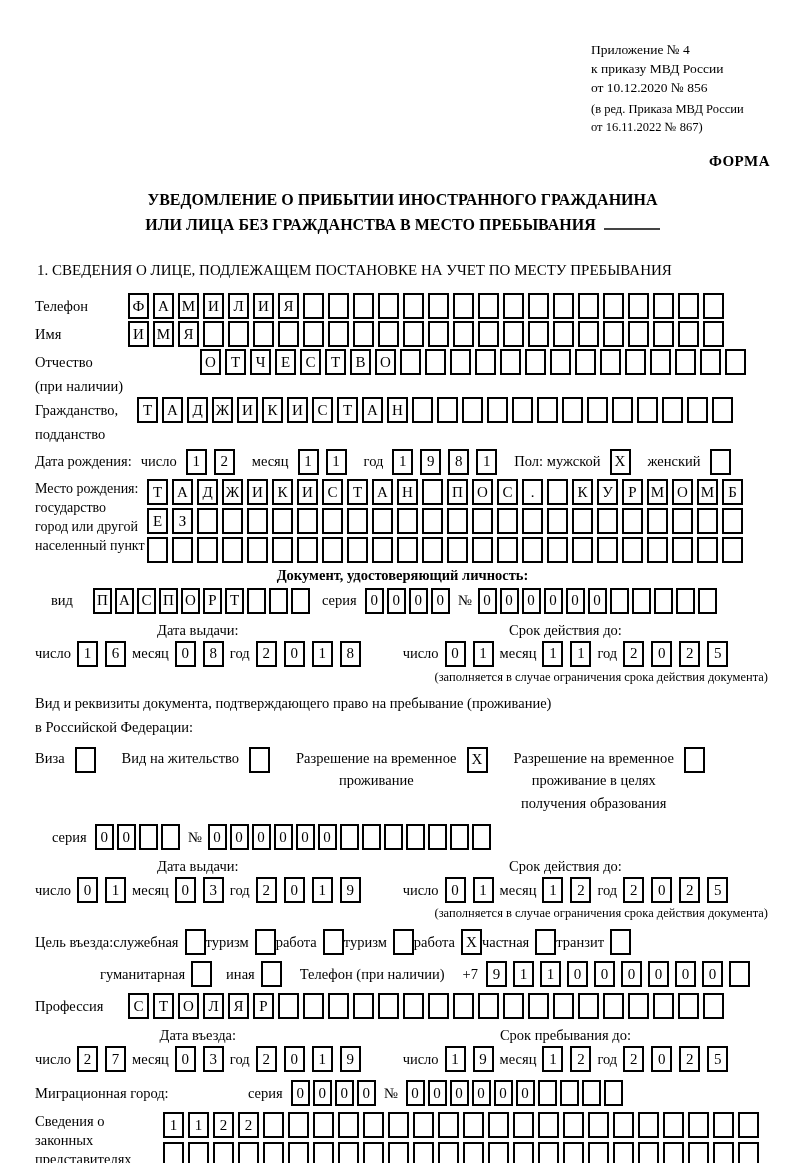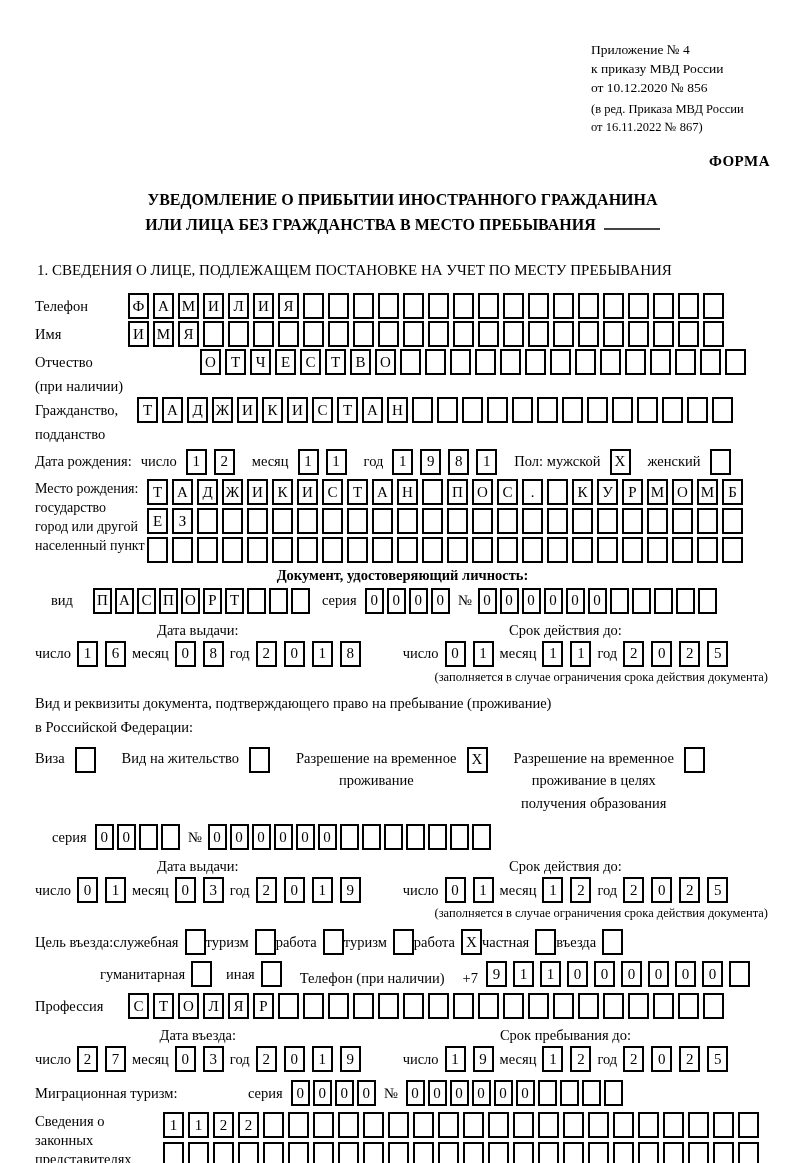--- a/index.html
+++ b/index.html
@@ -48,21 +48,21 @@
   .perms{display:flex;align-items:flex-start;margin:7px 0 10px;font-size:14.5px}
   .perm{display:flex;align-items:flex-start;gap:10px}
   .perm+.perm{margin-left:26px}
   .perm .plabel{text-align:center;line-height:1.55}
 
   .serrow{display:flex;align-items:center;font-size:14.5px;margin:4px 0 2px}
   .serrow .ind{width:17px;flex:none}
 
   .purpose{display:flex;align-items:center;font-size:14.5px;margin:8px 0 4px}
   .pitem{display:flex;align-items:center;gap:6px}
-  .purpose2{display:flex;align-items:flex-end;gap:8px;font-size:14.5px;margin:6px 0 4px 65px}
+  .purpose2{display:flex;align-items:center;gap:8px;font-size:14.5px;margin:6px 0 4px 65px}
   .phone-strip{display:inline-flex;gap:6px}
 
   .migrow{display:flex;align-items:center;gap:8px;font-size:14.5px;margin:4px 0 6px}
 </style>
 </head>
 <body>
 
 <div class="page">
 
   <div class="annex">
@@ -530,21 +530,21 @@
       </span>
     <span class="pitem">
         <span>работа</span>
         <span class="box">X</span>
       </span>
     <span class="pitem">
         <span>частная</span>
         <span class="box"></span>
       </span>
     <span class="pitem">
-        <span>въезда</span>
+        <span>транзит</span>
         <span class="box"></span>
       </span>
   </div>
 
   <div class="purpose2">
     <span class="pitem">
         <span>гуманитарная</span>
         <span class="box"></span>
       </span>
     <span class="pitem" style="margin-left:6px">
@@ -638,21 +638,21 @@
             <span class="box">2</span>
             <span class="box">0</span>
             <span class="box">2</span>
             <span class="box">5</span>
           </span>
       </div>
     </div>
   </div>
 
   <div class="migrow" style="margin-top:8px">
-    <span class="lbl w205">Миграционная туризм:</span>
+    <span class="lbl w205">Миграционная город:</span>
     <span>серия</span>
     <span class="strip sm">
         <span class="box">0</span>
         <span class="box">0</span>
         <span class="box">0</span>
         <span class="box">0</span>
       </span>
     <span>№</span>
     <span class="strip sm">
         <span class="box">0</span>

